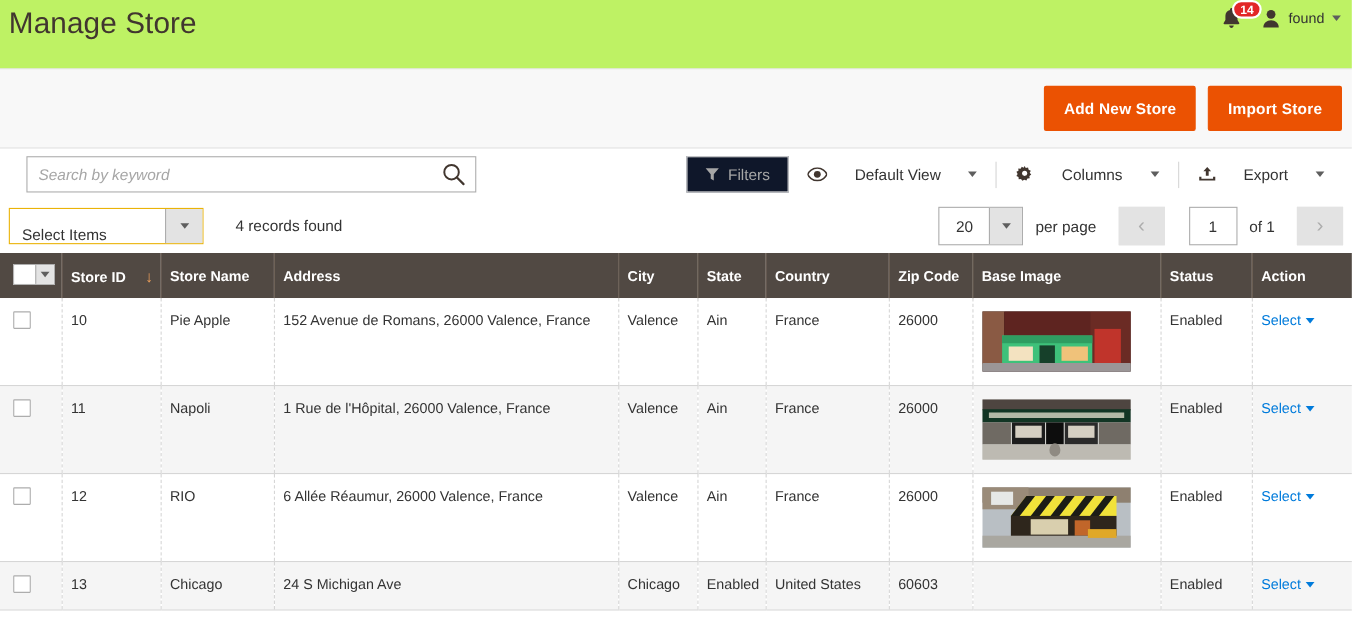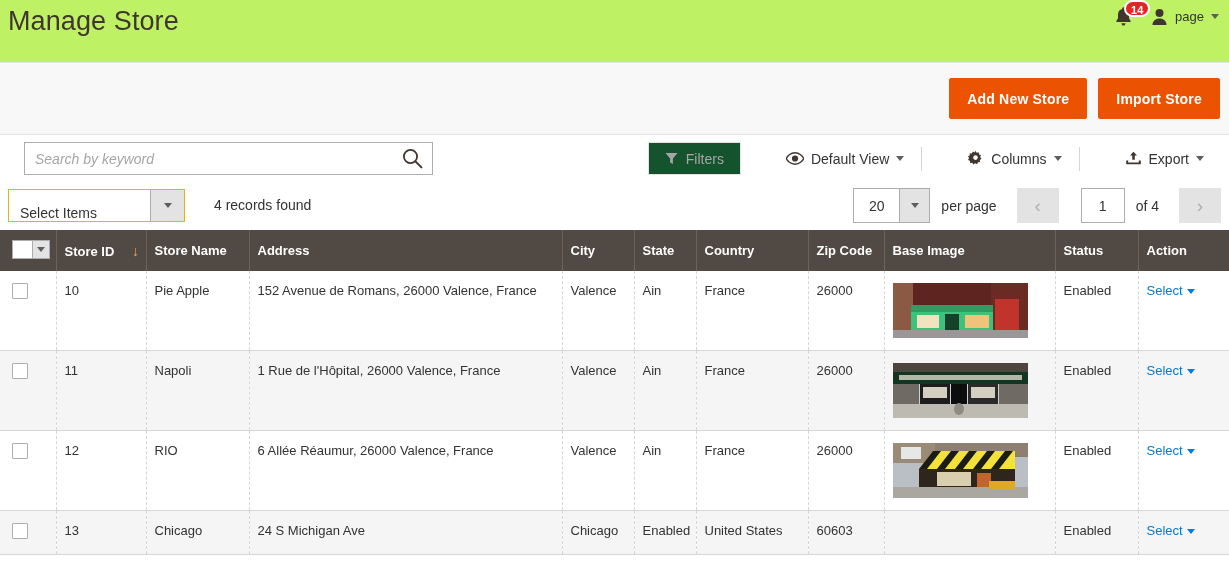--- a/index.html
+++ b/index.html
@@ -124,38 +124,37 @@
 
   .toolbar-right {
     position: absolute;
     right: 8px; top: 6px;
     display: flex;
     align-items: center;
     height: 35px;
   }
   .filters-btn {
     display: flex; align-items: center; gap: 8px;
-    background: #14532d;
+    background: #0f172a;
     border: 1px solid #e3e3e3;
     color: #a6a6a6;
     font-size: 14px;
     height: 33px;
     padding: 0 16px;
     cursor: pointer;
     font-family: "Liberation Sans", sans-serif;
   }
   .tool-link {
-    display: flex; align-items: center; gap: 7px;
+    display: flex; align-items: center; gap: 25px;
     font-size: 14px;
     color: #333;
     padding: 0 17px;
     height: 24px;
     cursor: pointer;
     white-space: nowrap;
-    margin-left: 28px;
   }
   .tool-sep { width: 1px; height: 24px; background: #d6d6d6; }
 
   
   .grid-toolbar2 {
     position: relative;
     height: 48px;
     padding: 0 8px;
   }
   .select-items {
@@ -331,21 +330,21 @@
         <path d="M9.5 1.2c-.7 0-1.3.6-1.3 1.3v.6C5.7 3.6 4 5.8 4 8.4v3.8L2.4 15c-.3.5.1 1.1.7 1.1h12.8c.6 0 1-.6.7-1.1L15 12.2V8.4c0-2.6-1.7-4.8-4.2-5.3v-.6c0-.7-.6-1.3-1.3-1.3z" fill="#41362f"></path>
         <path d="M7.4 17.2c.2 1.4 1.1 2.3 2.1 2.3s1.9-.9 2.1-2.3z" fill="#41362f"></path>
       </svg>
       <span class="notif-badge">14</span>
     </div>
     <div class="user-wrap">
       <svg width="17" height="18" viewBox="0 0 17 18">
         <circle cx="8.5" cy="5" r="4" fill="#41362f"></circle>
         <path d="M1.5 17c0-3.9 3.1-6.5 7-6.5s7 2.6 7 6.5z" fill="#41362f"></path>
       </svg>
-      <span>page</span>
+      <span>found</span>
       <span class="caret-down"></span>
     </div>
   </div>
 </div>
 
 <div class="action-band">
   <button class="btn-primary">Add New Store</button>
   <button class="btn-primary">Import Store</button>
 </div>
 
@@ -416,21 +415,21 @@
       <span class="perpage-arrow">
         <span class="caret-down"></span>
       </span>
     </div>
     <span class="perpage-label">per page</span>
 
     <div class="pg-btn">
       <span class="pg-chev">‹</span>
     </div>
     <input class="pg-input" type="text" value="1" style="">
-    <span class="pg-of">of 4</span>
+    <span class="pg-of">of 1</span>
     <div class="pg-btn">
       <span class="pg-chev">›</span>
     </div>
   </div>
 </div>
 
 <div class="grid">
   <table class="data-grid">
     <colgroup>
       <col style="width:56px">

